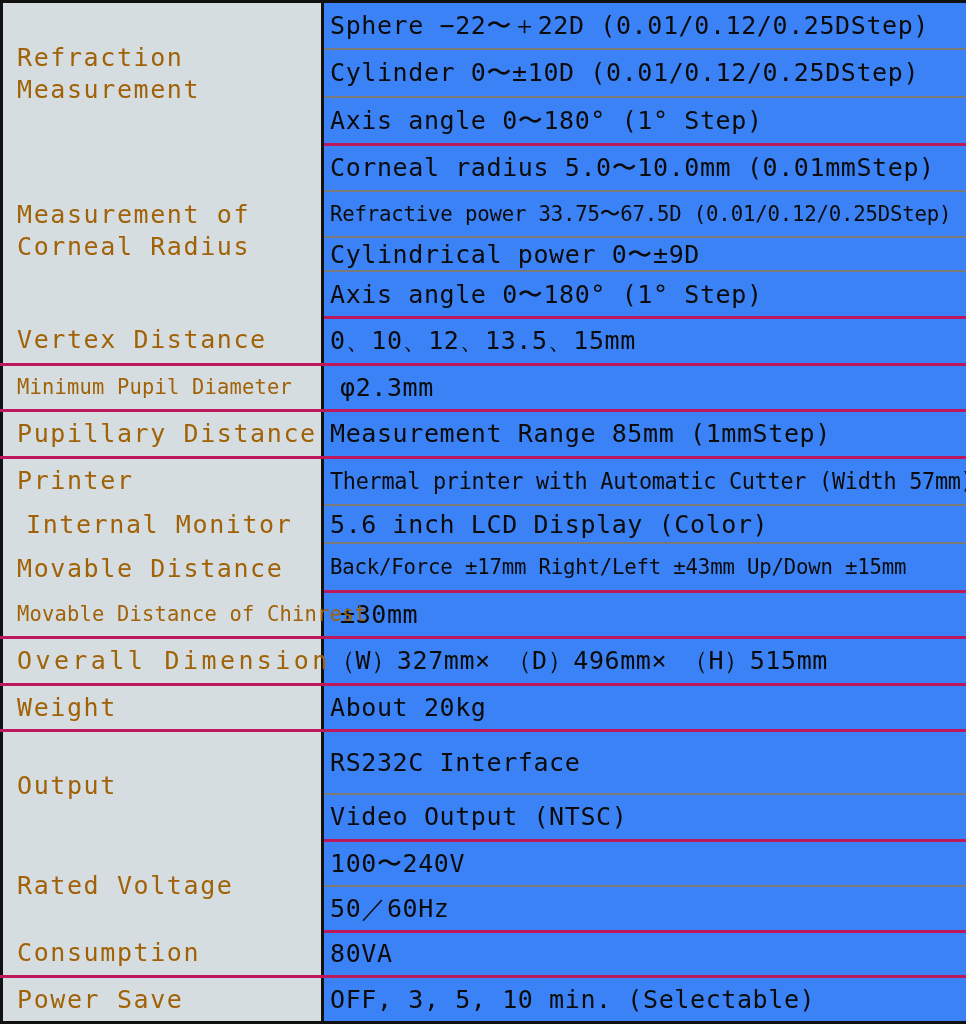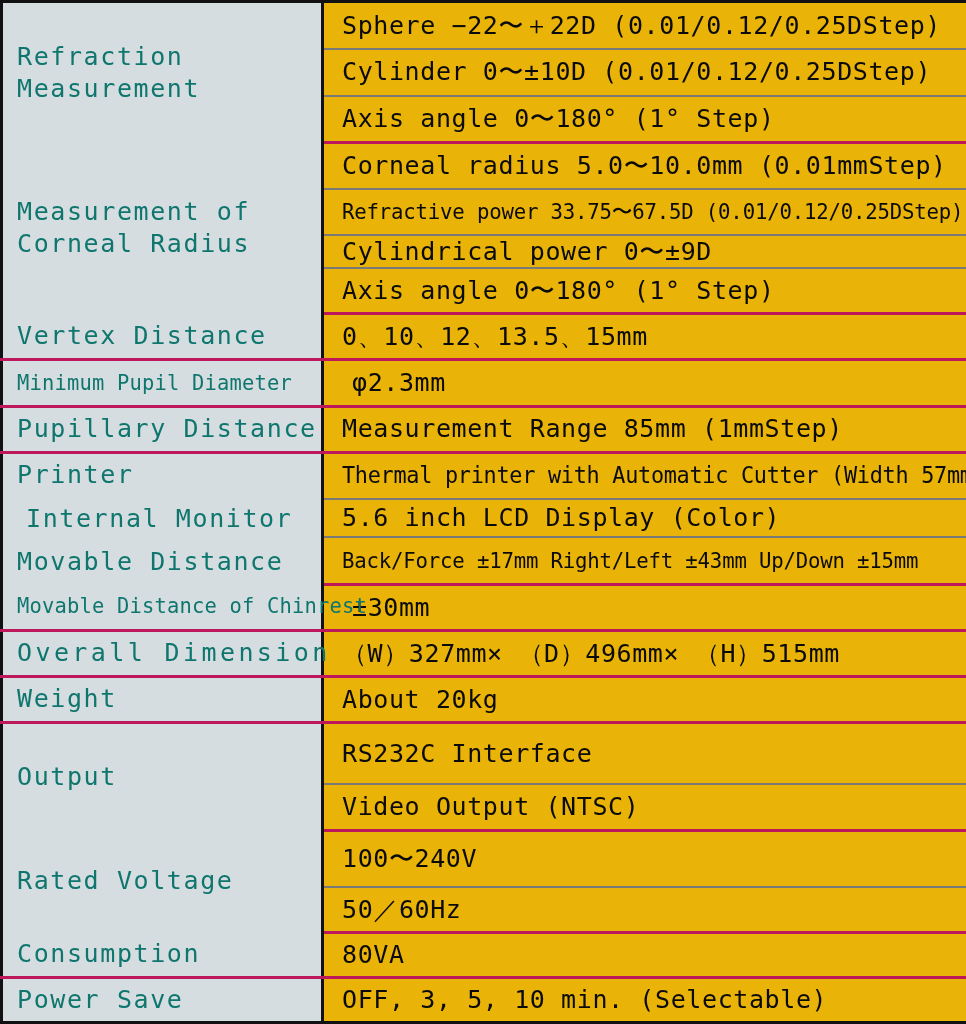--- a/index.html
+++ b/index.html
@@ -36,26 +36,26 @@
     margin: 0;
     vertical-align: middle;
     box-sizing: border-box;
   }
 
   td.label {
     background: #d5dde1;
     border-right: 3px solid #111111;
     padding-left: 14px;
     padding-right: 6px;
-    color: #0f766e;
+    color: #a16207;
   }
 
   td.value {
-    background: #eab308;
-    padding-left: 18px;
+    background: #3b82f6;
+    padding-left: 6px;
     padding-right: 6px;
     color: #0b0b0b;
     border-bottom: 2px solid #7a7a7a;
   }
 
   
   tr.group-end > td { border-bottom: 3px solid #be185d; }
   tr.last-row > td { border-bottom: none; }
 
   
@@ -229,21 +229,21 @@
       <td class="value">
         <span class="val">RS232C Interface</span>
       </td>
     </tr>
     <tr class="group-end" style="height:46px;">
       <td class="value">
         <span class="val">Video Output  (NTSC)</span>
       </td>
     </tr>
 
-    <tr style="height:57px;margin-top:19px;">
+    <tr style="height:45px;margin-top:19px;">
       <td class="label" rowspan="2">
         <span class="lab">Rated Voltage</span>
       </td>
       <td class="value">
         <span class="val">100〜240V</span>
       </td>
     </tr>
     <tr class="group-end" style="height:45px;">
       <td class="value">
         <span class="val">50／60Hz</span>

